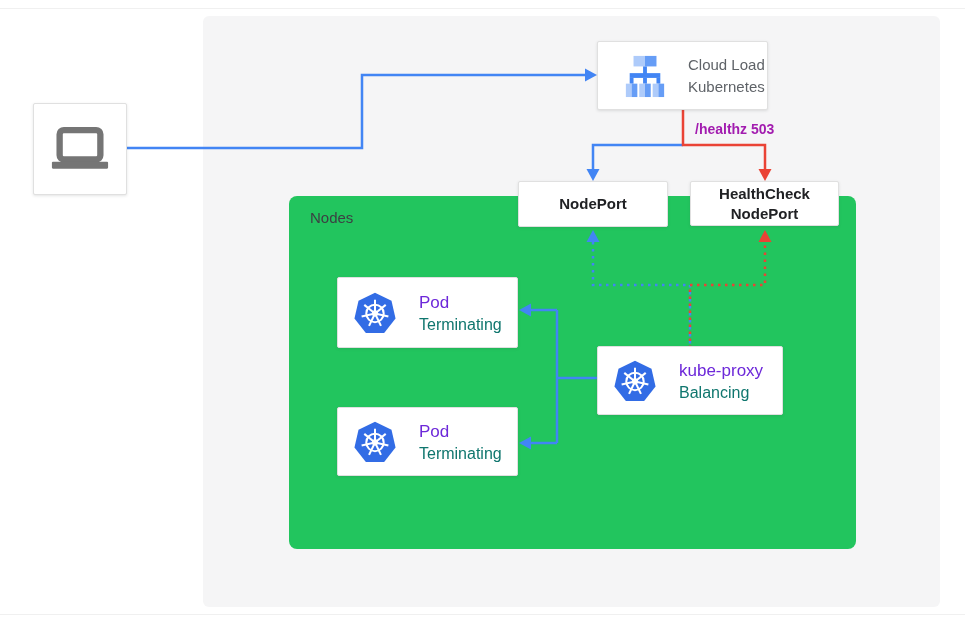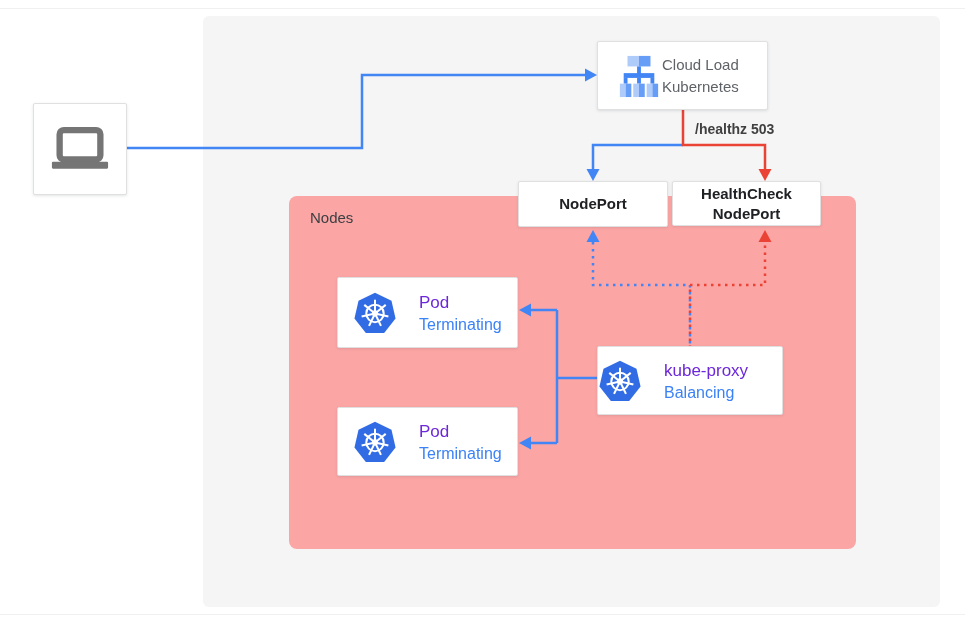--- a/index.html
+++ b/index.html
@@ -7,44 +7,44 @@
     position:relative;width:965px;height:623px;background:#ffffff;
     font-family:"Liberation Sans", sans-serif;overflow:hidden;
   }
   .hairline{position:absolute;left:0;width:965px;height:1px;background:#f0f0f0;}
   .panel-gray{
     position:absolute;left:203px;top:16px;width:737px;height:591px;
     background:#f5f5f6;border-radius:6px;
   }
   .panel-nodes{
     position:absolute;left:289px;top:196px;width:567px;height:353px;
-    background:#fca5a5;border-radius:8px;
+    background:#22c55e;border-radius:8px;
   }
   .nodes-label{
     position:absolute;left:21px;top:13px;font-size:15px;color:#3c4043;
   }
   svg.wires{position:absolute;left:0;top:0;width:965px;height:623px;pointer-events:none;}
   .box{
     position:absolute;background:#ffffff;border:1px solid #e0e0e0;border-radius:2px;
     box-shadow:0 1px 3px rgba(60,64,67,.14);box-sizing:border-box;
     display:flex;align-items:center;
   }
   .box-laptop{left:33px;top:103px;width:94px;height:92px;justify-content:center;}
-  .box-clb{left:597px;top:41px;width:171px;height:69px;padding-left:18px;}
+  .box-clb{left:597px;top:41px;width:171px;height:69px;padding-left:24px;gap:20px;}
   .box-nodeport{left:518px;top:181px;width:150px;height:46px;justify-content:center;}
-  .box-hc{left:672px;top:181px;width:149px;height:45px;justify-content:center;text-align:center;}
+  .box-hc{left:690px;top:181px;width:149px;height:45px;justify-content:center;text-align:center;}
   .box-pod1{left:337px;top:277px;width:181px;height:71px;padding-left:15px;gap:22px;}
   .box-pod2{left:337px;top:407px;width:181px;height:69px;padding-left:15px;gap:22px;}
-  .box-kproxy{left:597px;top:346px;width:186px;height:69px;gap:22px;}
+  .box-kproxy{left:597px;top:346px;width:186px;height:69px;padding-left:15px;gap:22px;}
   .port-label{font-size:15px;font-weight:bold;color:#202124;line-height:20px;}
   .clb-text{font-size:15px;color:#5f6368;line-height:22px;}
   .card-title{font-size:17px;color:#6d28d9;line-height:23px;}
-  .card-sub{font-size:16px;color:#3b82f6;line-height:21px;}
+  .card-sub{font-size:16px;color:#0f766e;line-height:21px;}
   .healthz{
-    position:absolute;left:695px;top:121px;font-size:14px;font-weight:bold;color:#404040;
+    position:absolute;left:695px;top:121px;font-size:14px;font-weight:bold;color:#a21caf;
   }
   .icon{flex:0 0 auto;display:block;}
 </style>
 </head>
 <body>
 
 <div class="stage">
 
   <div class="hairline" style="top:8px"></div>
   <div class="hairline" style="top:614px"></div>

